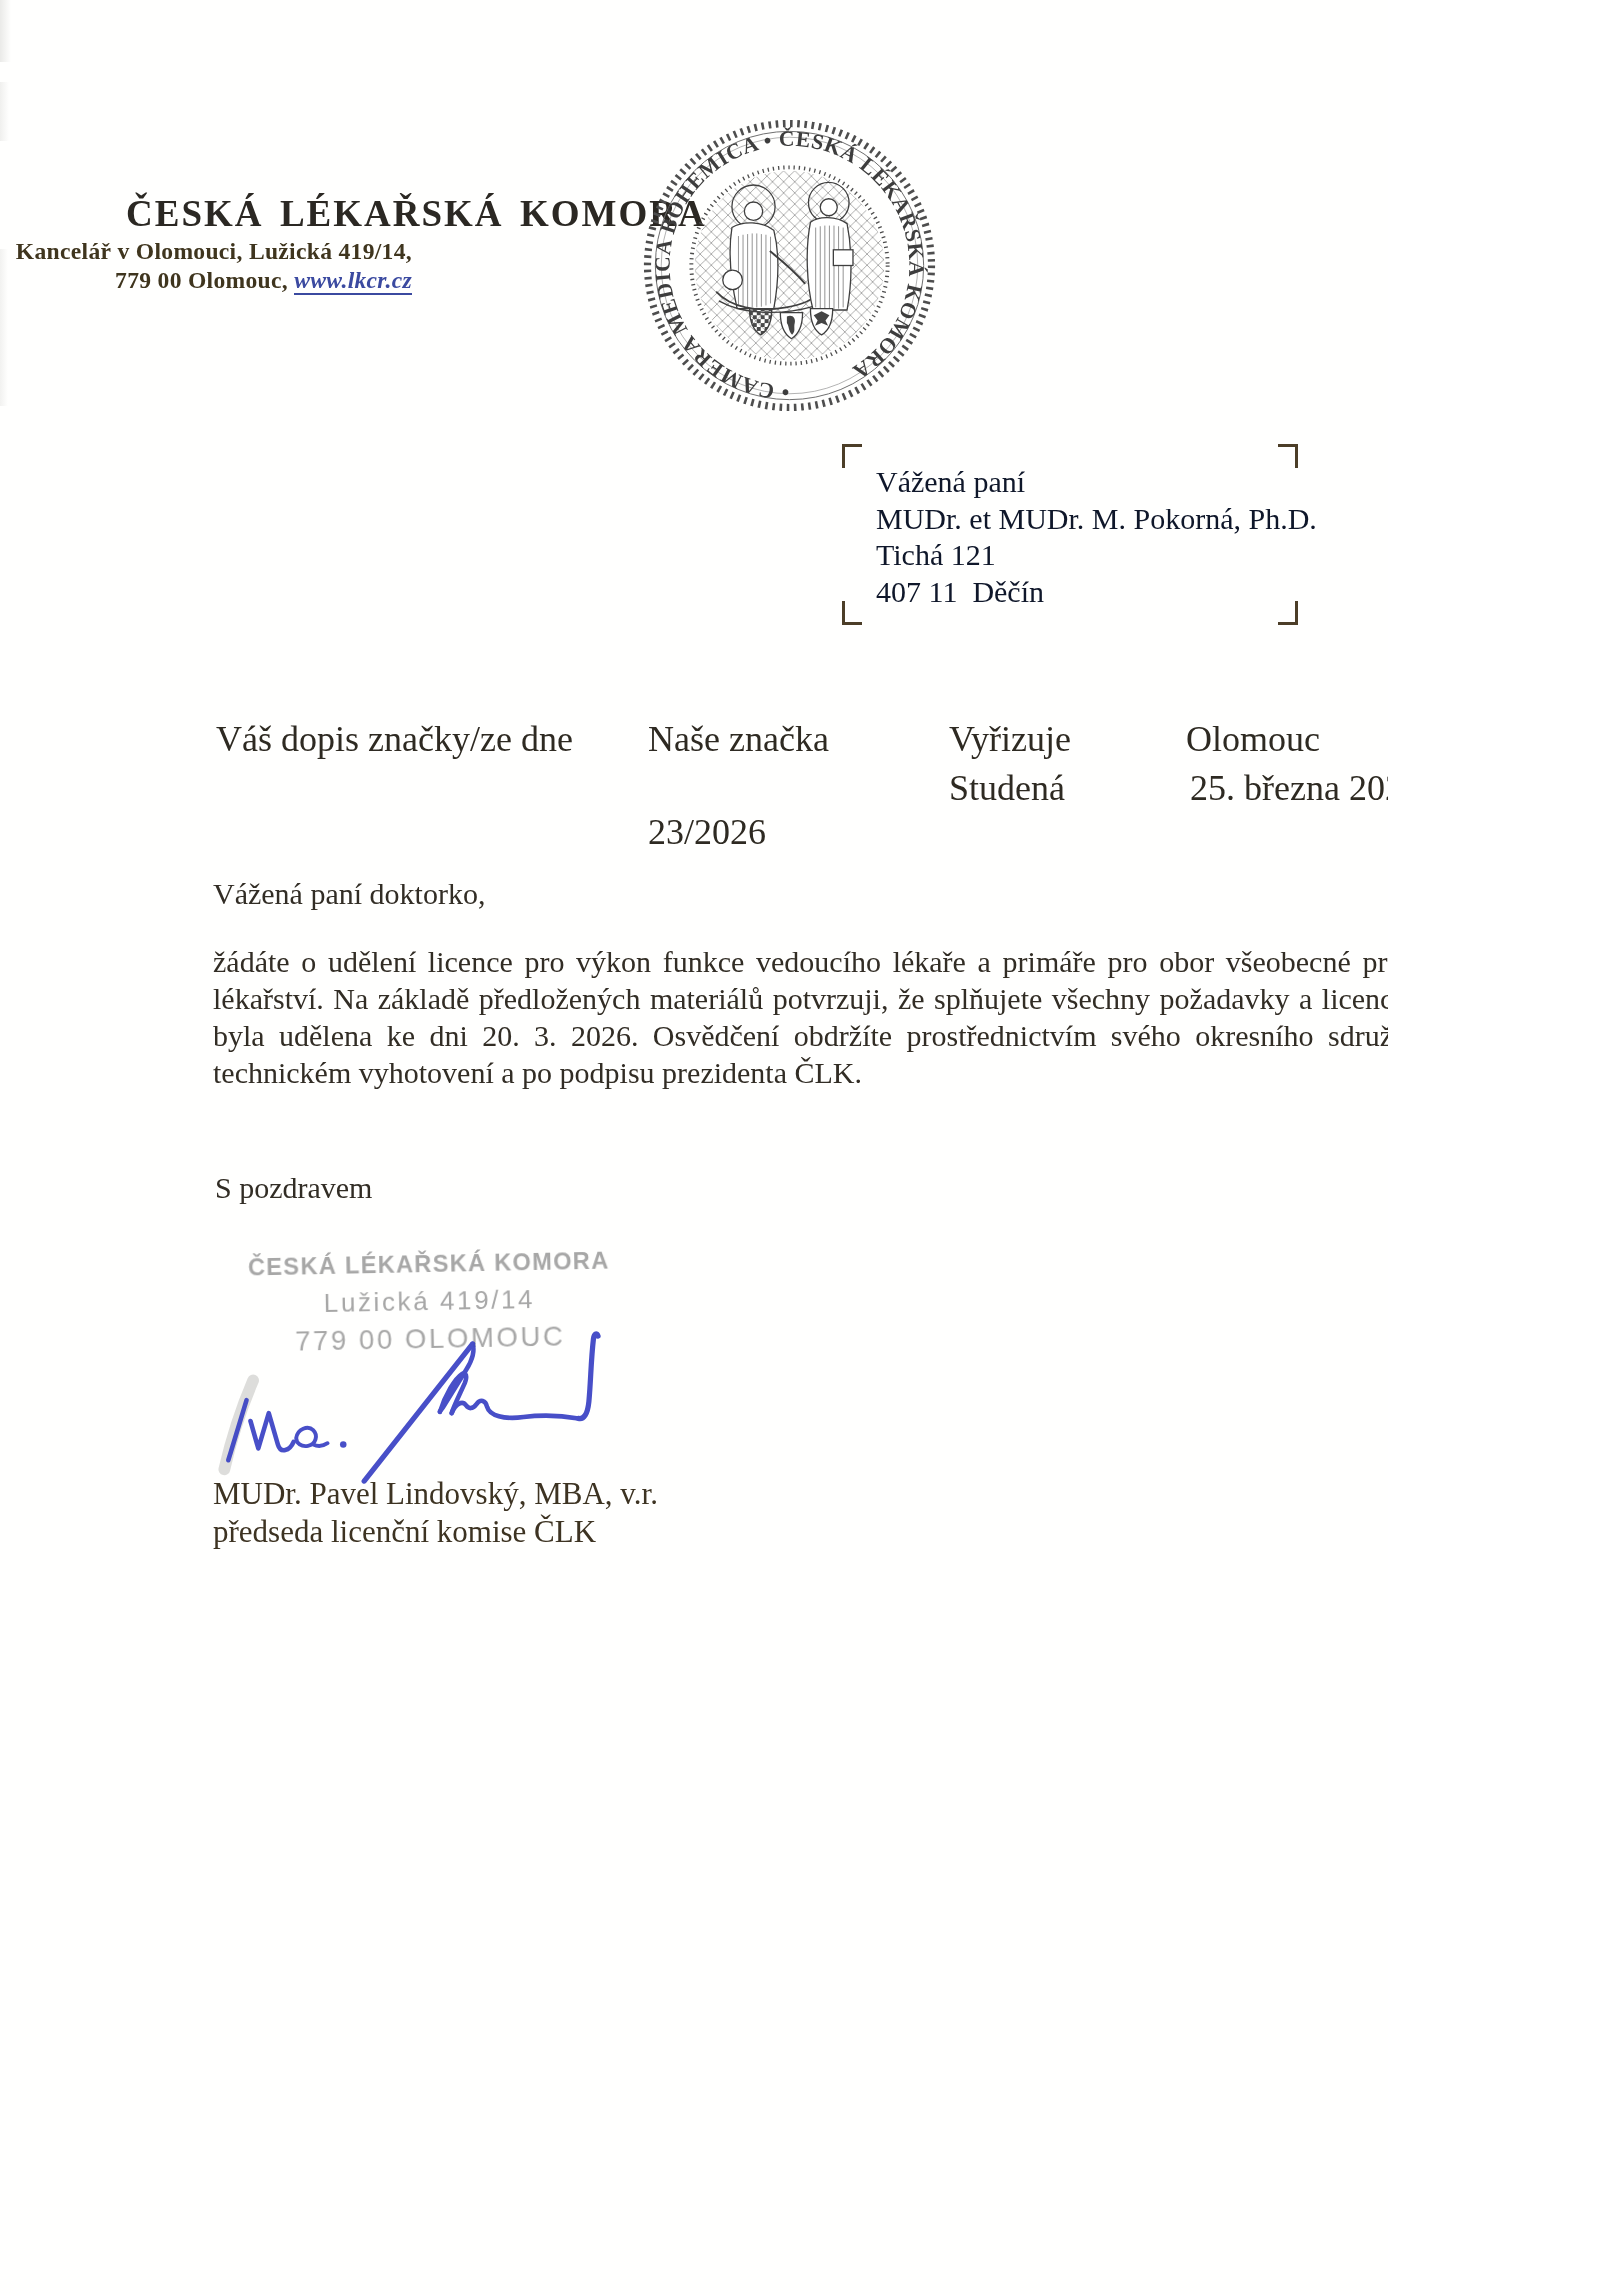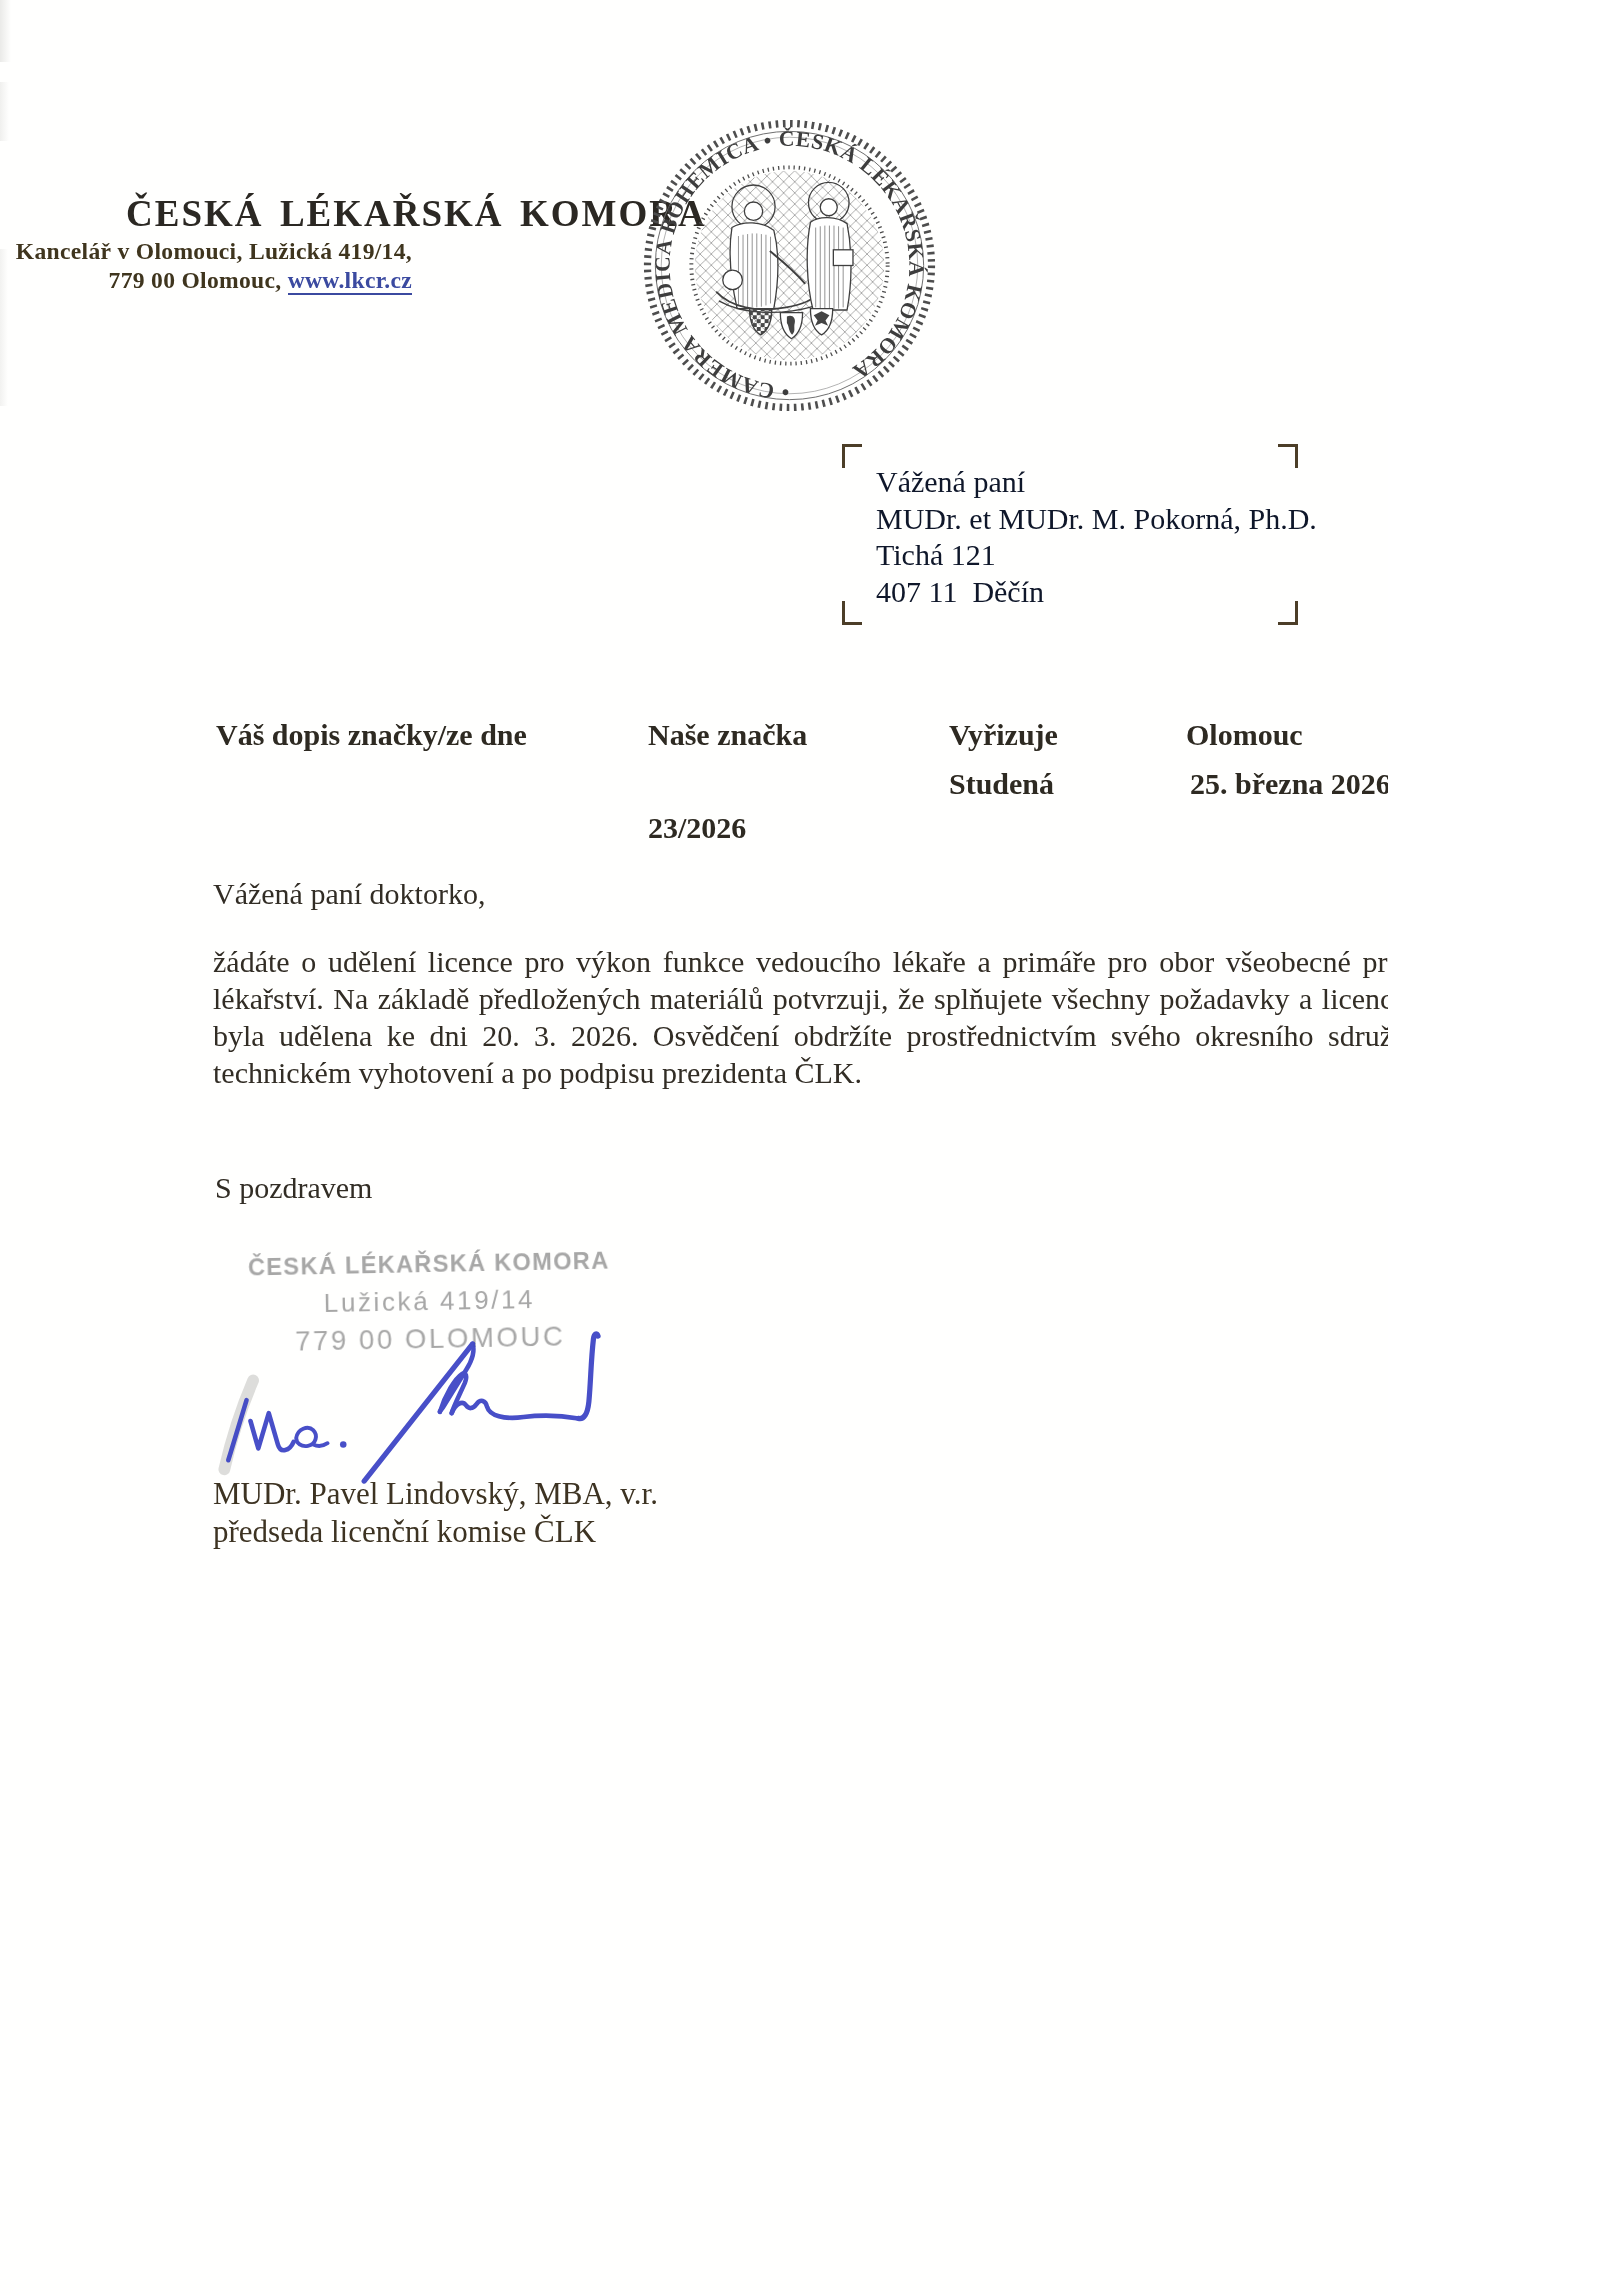--- a/index.html
+++ b/index.html
@@ -7,30 +7,30 @@
     position:relative;width:1388px;height:2295px;background:#fffffe;overflow:hidden;
     font-family:"Liberation Serif", serif;color:#322d25;
   }
   .abs{position:absolute;}
   
   .streak{position:absolute;left:0;background:linear-gradient(90deg,#d9d9d6,rgba(255,255,255,0));opacity:.55;}
   
   .org-title{font-weight:bold;font-size:37px;letter-spacing:2px;word-spacing:5.2px;color:#2b2823;white-space:nowrap;}
   .office-block{text-align:right;font-weight:bold;font-size:23.6px;line-height:29px;color:#3f351e;letter-spacing:0.3px;white-space:nowrap;}
   .contact-block{font-weight:bold;font-size:23px;line-height:27.5px;letter-spacing:1.3px;color:#3f351e;white-space:nowrap;}
-  .link{color:#3b4aa0;text-decoration:none;border-bottom:2px solid #3b4aa0;cursor:pointer;}
+  .link{color:#3b4aa0;text-decoration:none;border-bottom:2px solid #3b4aa0;cursor:pointer;font-style:italic;}
   
   .addr-line{font-size:30px;color:#0f172a;white-space:pre;}
   .crop{position:absolute;width:17px;height:21px;border:0 solid #4c3e28;}
   .crop.tl{border-left-width:3.9px;border-top-width:3.9px;}
   .crop.tr{border-right-width:3.9px;border-top-width:3.9px;}
   .crop.bl{border-left-width:3.9px;border-bottom-width:3.9px;}
   .crop.br{border-right-width:3.9px;border-bottom-width:3.9px;}
   
-  .ref{font-size:30px;font-weight:bold;color:#2e2a22;white-space:nowrap;}
+  .ref{font-size:36px;font-weight:normal;color:#2e2a22;white-space:nowrap;}
   
   .body-text{font-size:30px;color:#322d25;}
   .paragraph{width:1261px;text-align:justify;line-height:37px;}
   
   .stamp{width:419px;text-align:center;color:#9b9b9b;transform:rotate(-1.1deg);
          font-family:"Liberation Sans", sans-serif;filter:blur(0.4px);opacity:.88;}
   .stamp-l1{font-size:23.6px;font-weight:bold;letter-spacing:1.3px;white-space:nowrap;}
   .stamp-l2{font-size:26px;letter-spacing:2.6px;margin-top:7.9px;white-space:nowrap;}
   .stamp-l3{font-size:27.5px;letter-spacing:2.6px;margin-top:6.5px;white-space:nowrap;}
   

